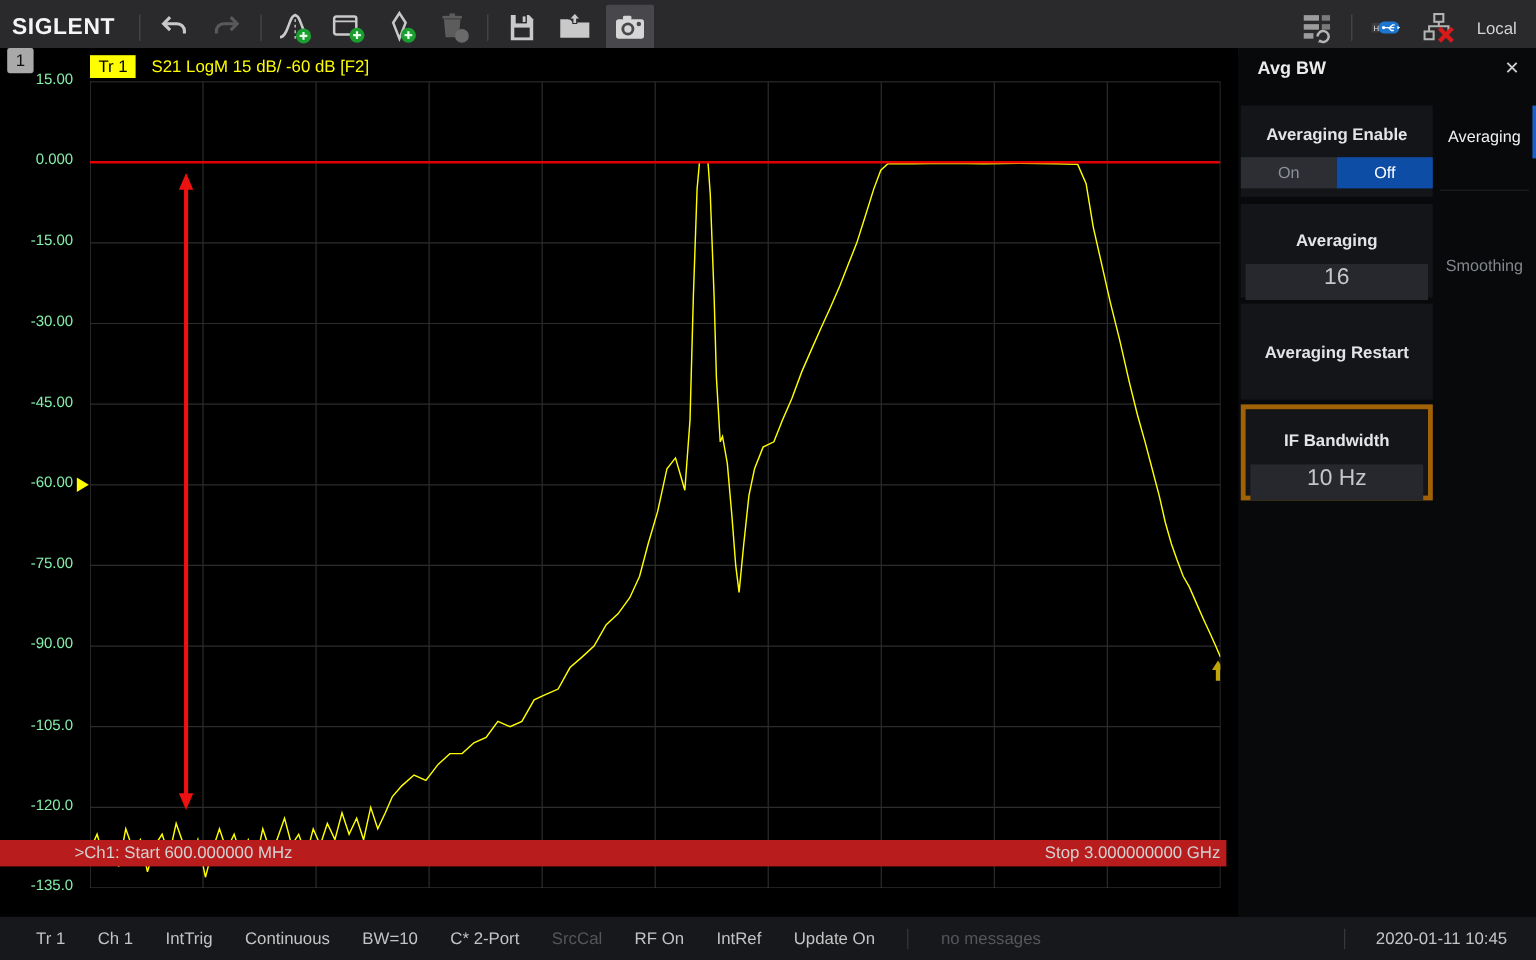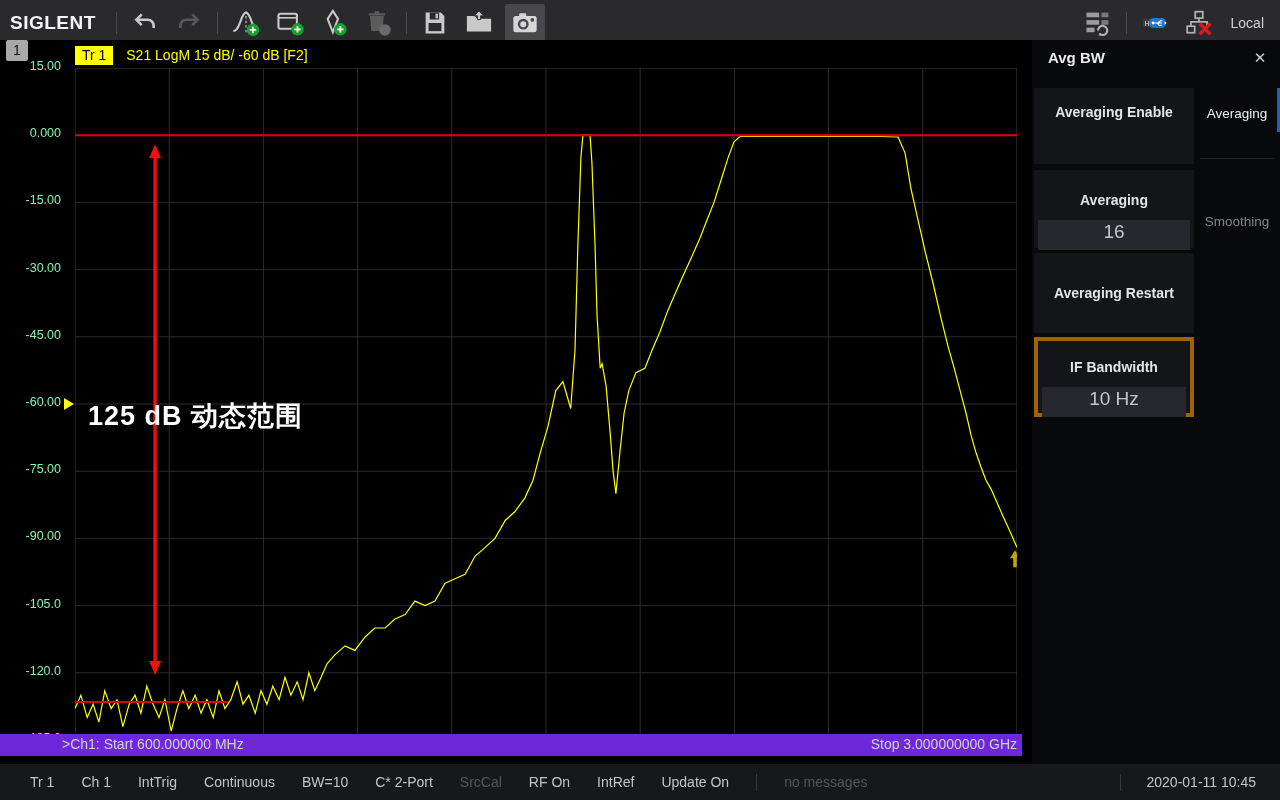--- a/index.html
+++ b/index.html
@@ -23,21 +23,21 @@
   #trace-chip{display:inline-block;background:#ffff00;color:#000;padding:1px 7px 2px 7px;}
   #trace-info{color:#ffff00;margin-left:9px;}
   #plotwrap{position:absolute;left:75px;top:28px;width:942px;height:672px;}
   #yaxis .ylabel{position:absolute;left:0;width:68px;text-align:right;padding-right:7px;
     color:#86efac;font-size:12.5px;}
   #ref-marker{position:absolute;left:64px;top:358px;width:0;height:0;
     border-left:10px solid #ffff00;border-top:6px solid transparent;border-bottom:6px solid transparent;}
   #annotation{position:absolute;left:88px;top:358px;color:#ffffff;font-size:27px;font-weight:bold;
     white-space:nowrap;letter-spacing:1px;}
   
-  #channel-row{position:absolute;left:0;top:694px;width:1022px;height:22px;background:#6d28d9;
+  #channel-row{position:absolute;left:0;top:660px;width:1022px;height:22px;background:#b91c1c;
     font-size:14px;color:#d2d2d2;}
   #ch-left{position:absolute;left:62px;top:2px;}
   #ch-center{position:absolute;left:75px;top:2px;width:942px;text-align:center;}
   #ch-right{position:absolute;right:5px;top:2px;}
   #ch-badge{position:absolute;left:6px;top:0px;width:22px;height:21px;background:#a9a9a9;color:#111;
     font-size:14px;text-align:center;line-height:21px;border-radius:2px;}
 
   
   #panel{position:absolute;left:1032px;top:40px;width:248px;height:724px;background:#08090b;}
   #panel-header{position:absolute;left:0;top:0;width:248px;height:38px;}
@@ -260,37 +260,40 @@
         <polyline points="0.0,640.6 5.9,627.2 12.2,649.6 18.1,636.2 23.9,654.1 29.8,622.7 36.1,640.6 42.0,631.7 47.9,658.6 54.2,636.2 60.1,627.2 65.9,645.1 71.8,618.2 78.1,636.2 84.0,649.6 89.9,631.7 96.2,663.0 102.0,640.6 107.9,622.7 113.8,640.6 120.1,627.2 126.0,645.1 131.9,631.7 138.2,649.6 144.0,622.7 149.9,640.6 155.8,631.7 162.1,613.8 168.0,636.2 173.9,627.2 180.2,645.1 186.0,622.7 191.9,636.2 197.8,618.2 204.1,631.7 210.0,609.3 215.9,627.2 222.2,613.8 228.0,631.7 233.9,604.8 239.8,622.7 246.1,609.3 252.0,595.8 259.8,586.9 270.0,577.9 279.9,582.4 290.1,569.0 299.9,560.0 310.1,560.0 319.9,551.0 330.1,546.6 339.9,533.1 350.1,537.6 359.9,533.1 370.1,515.2 379.9,510.7 390.1,506.2 400.0,488.3 410.2,479.4 420.0,470.4 430.2,452.5 440.0,443.5 449.8,430.1 458.0,412.2 465.1,385.3 473.0,358.4 480.8,322.6 487.9,313.6 491.8,327.0 495.7,340.5 500.0,282.2 502.8,179.2 505.9,89.6 507.9,67.2 515.0,67.2 516.9,94.1 520.1,179.2 522.0,246.4 525.2,300.2 527.1,295.7 531.1,318.1 535.0,362.9 538.1,403.2 540.9,425.6 544.8,385.3 549.1,345.0 553.8,322.6 560.9,304.6 569.9,300.2 577.0,282.2 584.8,264.3 593.1,241.9 600.9,224.0 608.8,206.1 617.0,188.2 624.9,170.2 631.9,152.3 639.0,134.4 646.1,112.0 653.1,89.6 659.0,73.9 664.9,68.5 684.9,68.5 715.1,68.1 745.0,68.5 775.2,68.1 805.0,68.5 823.1,69.0 830.1,85.1 836.0,121.0 843.1,152.3 850.2,183.7 858.0,215.0 866.2,250.9 872.9,277.8 879.2,300.2 885.1,322.6 891.0,345.0 896.1,367.4 901.2,385.3 905.9,398.7 911.0,412.2 916.1,421.1 922.0,434.6 927.9,448.0 934.1,461.4 938.1,470.4 942.0,479.4" fill="none" stroke="#ffff00" stroke-width="1.2"></polyline>
         <line x1="0" y1="67.2" x2="942" y2="67.2" stroke="#e00000" stroke-width="2"></line>
         <line x1="0" y1="633.9200000000001" x2="153.07500000000002" y2="633.9200000000001" stroke="#e00000" stroke-width="2"></line>
         <line x1="80.07000000000001" y1="87.16" x2="80.07000000000001" y2="596.04" stroke="#ee1111" stroke-width="3.4"></line>
         <polygon points="80.07000000000001,76.16 74.07000000000001,90.16 86.07000000000001,90.16" fill="#ee1111"></polygon>
         <polygon points="80.07000000000001,607.04 74.07000000000001,593.04 86.07000000000001,593.04" fill="#ee1111"></polygon>
         <path d="M 940 482.36 l -5 8 h 3.2 v 9 h 3.6 v -9 h 3.2 Z" fill="#bfa40a"></path>
       </svg>
   </div>
 
-  <div id="annotation">125 dB 动态范围</div>
 
   <div id="channel-row">
     <span id="ch-left">&gt;Ch1: Start 600.000000 MHz</span>
     <span id="ch-right">Stop 3.000000000 GHz</span>
   </div>
   <div id="ch-badge">1</div>
 </div>
 
 <div id="panel">
   <div id="panel-header">
     <div id="panel-title">Avg BW</div>
     <div id="panel-close">✕</div>
   </div>
 
   <div class="card" id="card-avg-enable">
     <div class="card-label">Averaging Enable</div>
+    <div class="toggle">
+      <div class="half on-unsel">On</div>
+      <div class="half off-sel">Off</div>
+    </div>
   </div>
 
   <div class="card" id="card-averaging">
     <div class="card-label">Averaging</div>
     <div class="value-box">16</div>
   </div>
 
   <div class="card" id="card-restart">
     <div class="card-label">
       <span>Averaging Restart</span>

